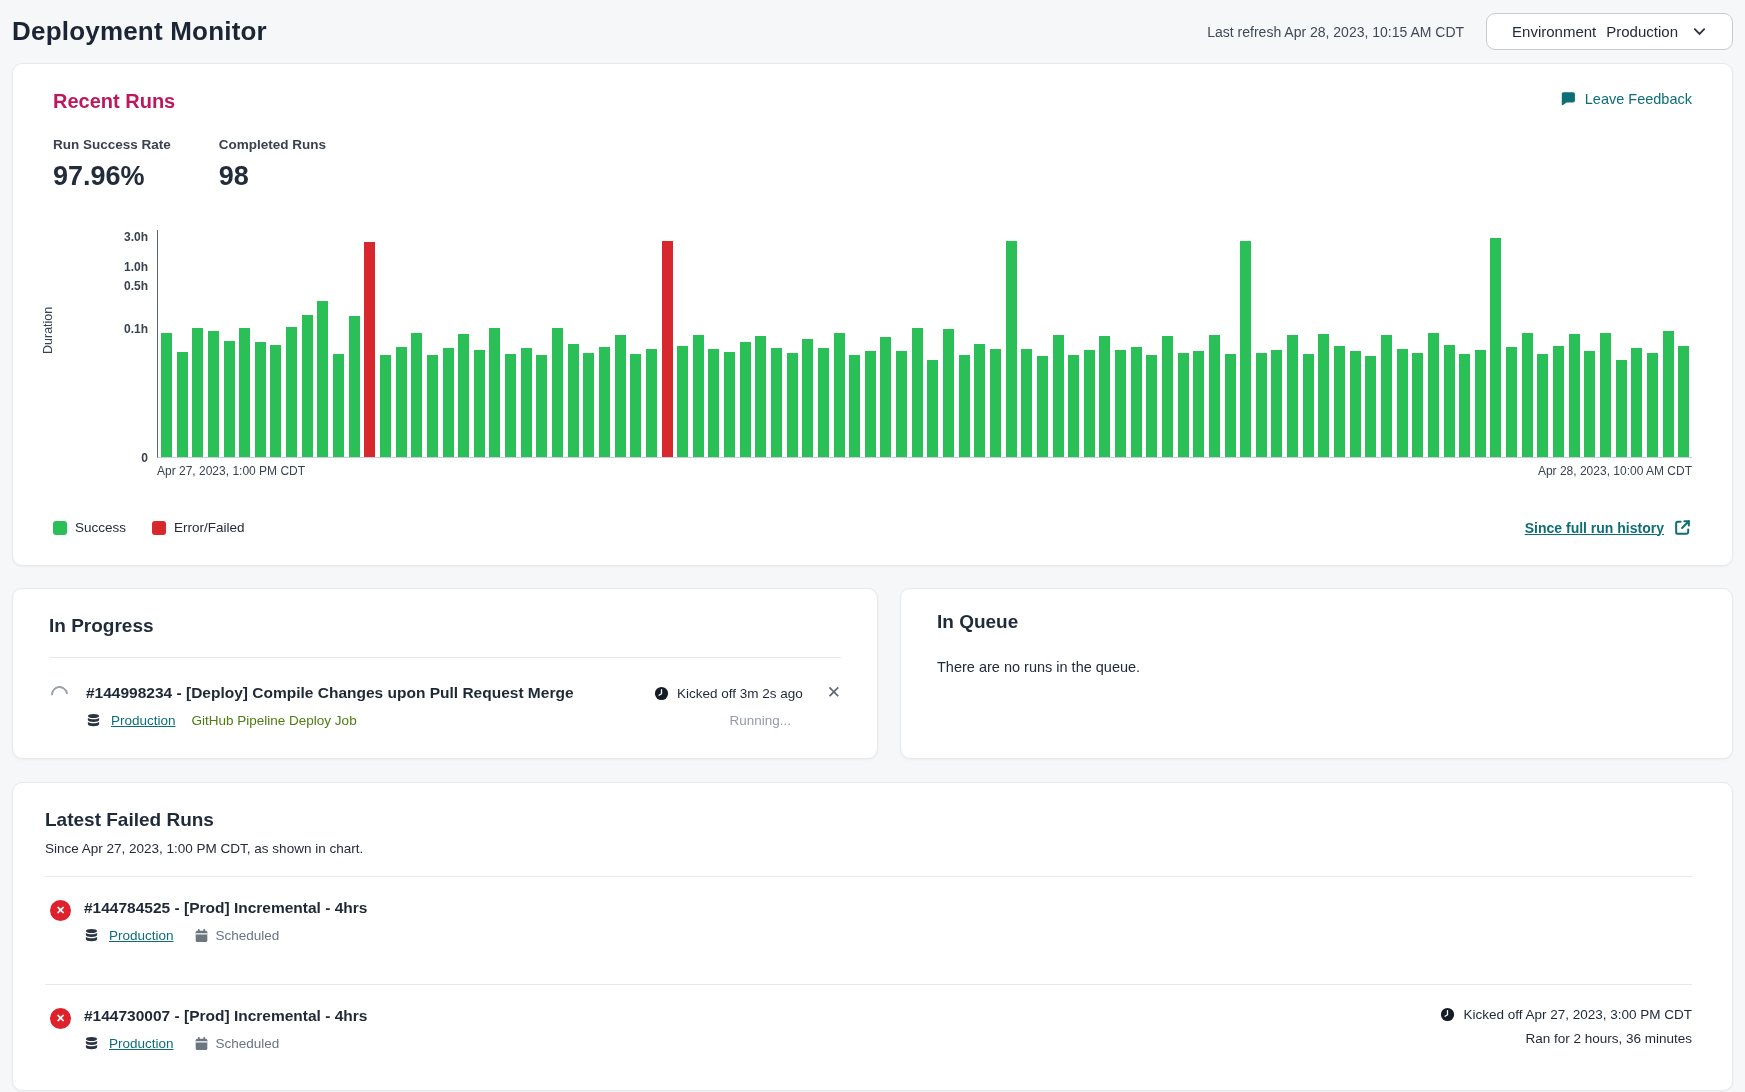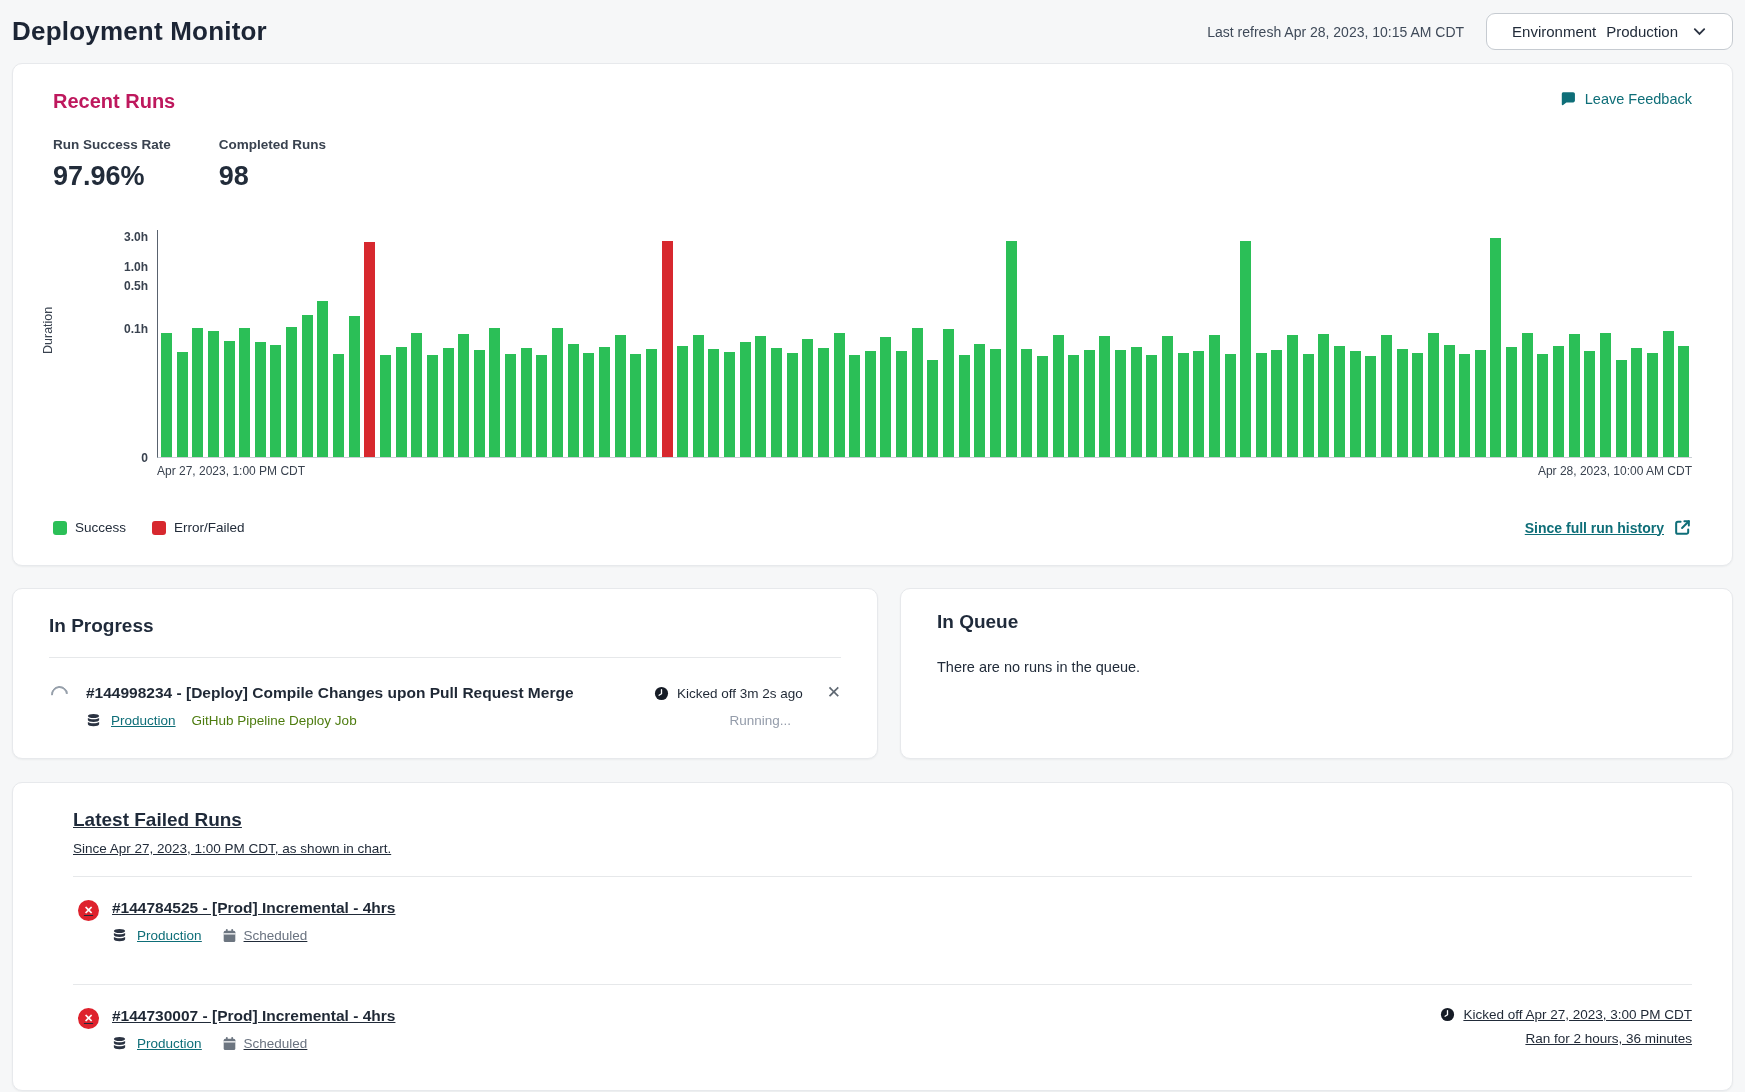--- a/index.html
+++ b/index.html
@@ -89,21 +89,21 @@
   .run-meta { display: flex; align-items: center; gap: 10px; margin-top: 11px; font-size: 13.5px; }
   .env-link { color: #0e6e78; text-decoration: underline; cursor: pointer; }
   .job-name { color: #4d7c0f; margin-left: 6px; }
   .run-side { display: flex; flex-direction: column; align-items: flex-end; }
   .side-line1 { display: flex; align-items: flex-end; gap: 8px; font-size: 13.5px; color: #1f2835; }
   .close-x { font-size: 17px; color: #5f6872; margin-left: 16px; cursor: pointer; line-height: 1; }
   .running { font-size: 13.5px; color: #949caa; margin: 12px 50px 0 0; }
   .queue-empty { margin-top: 26px; font-size: 14.5px; color: #222c3a; }
 
   
-  .failed-card { padding: 26px 40px 18px 60px; text-decoration: underline; }
+  .failed-card { padding: 26px 40px 18px 32px; }
   .failed-sub { font-size: 13.5px; color: #222c3a; margin-top: 10px; }
   .failed-card > .divider { margin-top: 20px; }
   .failed-row { display: flex; padding: 22px 0 21px 0; }
   .failed-badge {
     width: 21px; height: 21px; border-radius: 50%; background: #de222d; flex: 0 0 21px;
     color: #fff; font-size: 11px; font-weight: 700; display: flex; align-items: center; justify-content: center;
     margin: 1px 0 0 5px;
   }
   .failed-main { flex: 1 1 auto; margin-left: 13px; }
   .sched { display: flex; align-items: center; gap: 7px; color: #6a7380; margin-left: 10px; }

